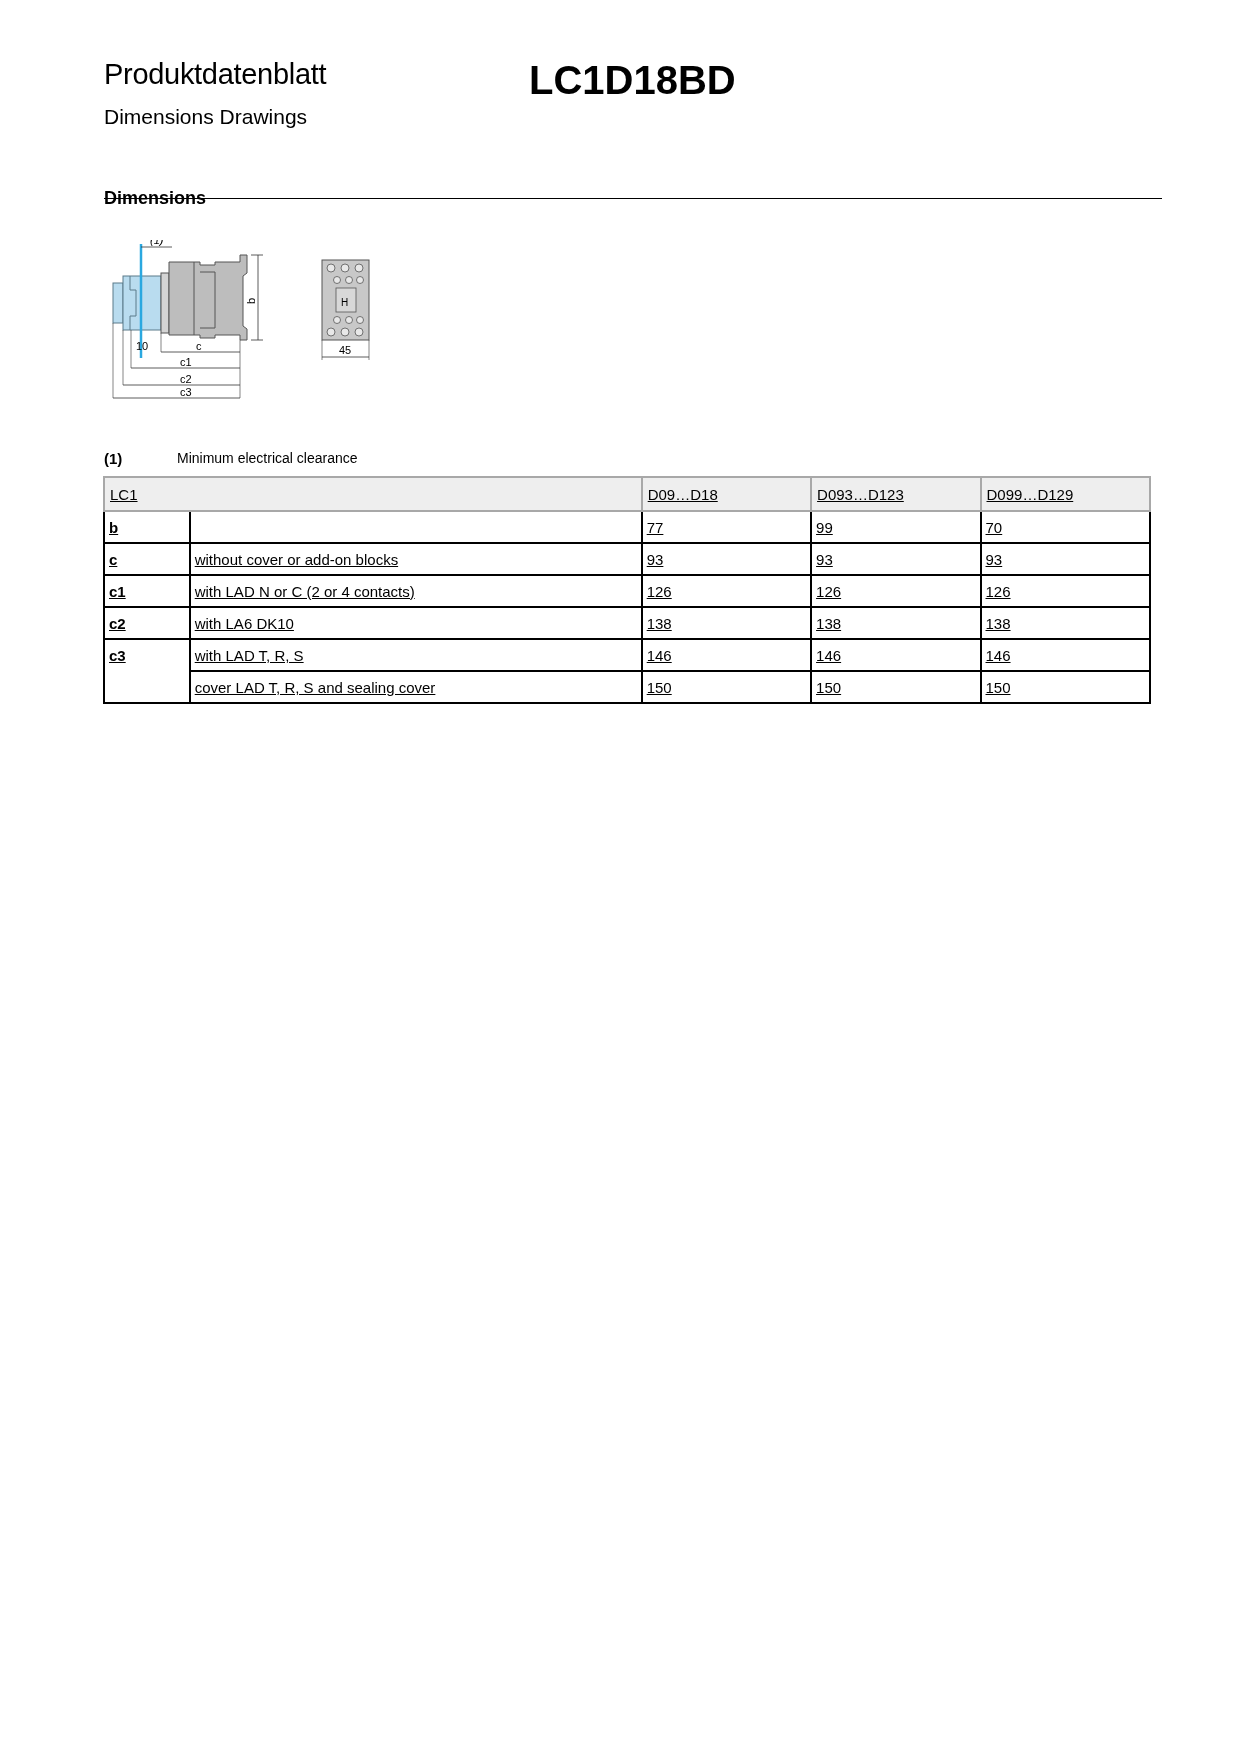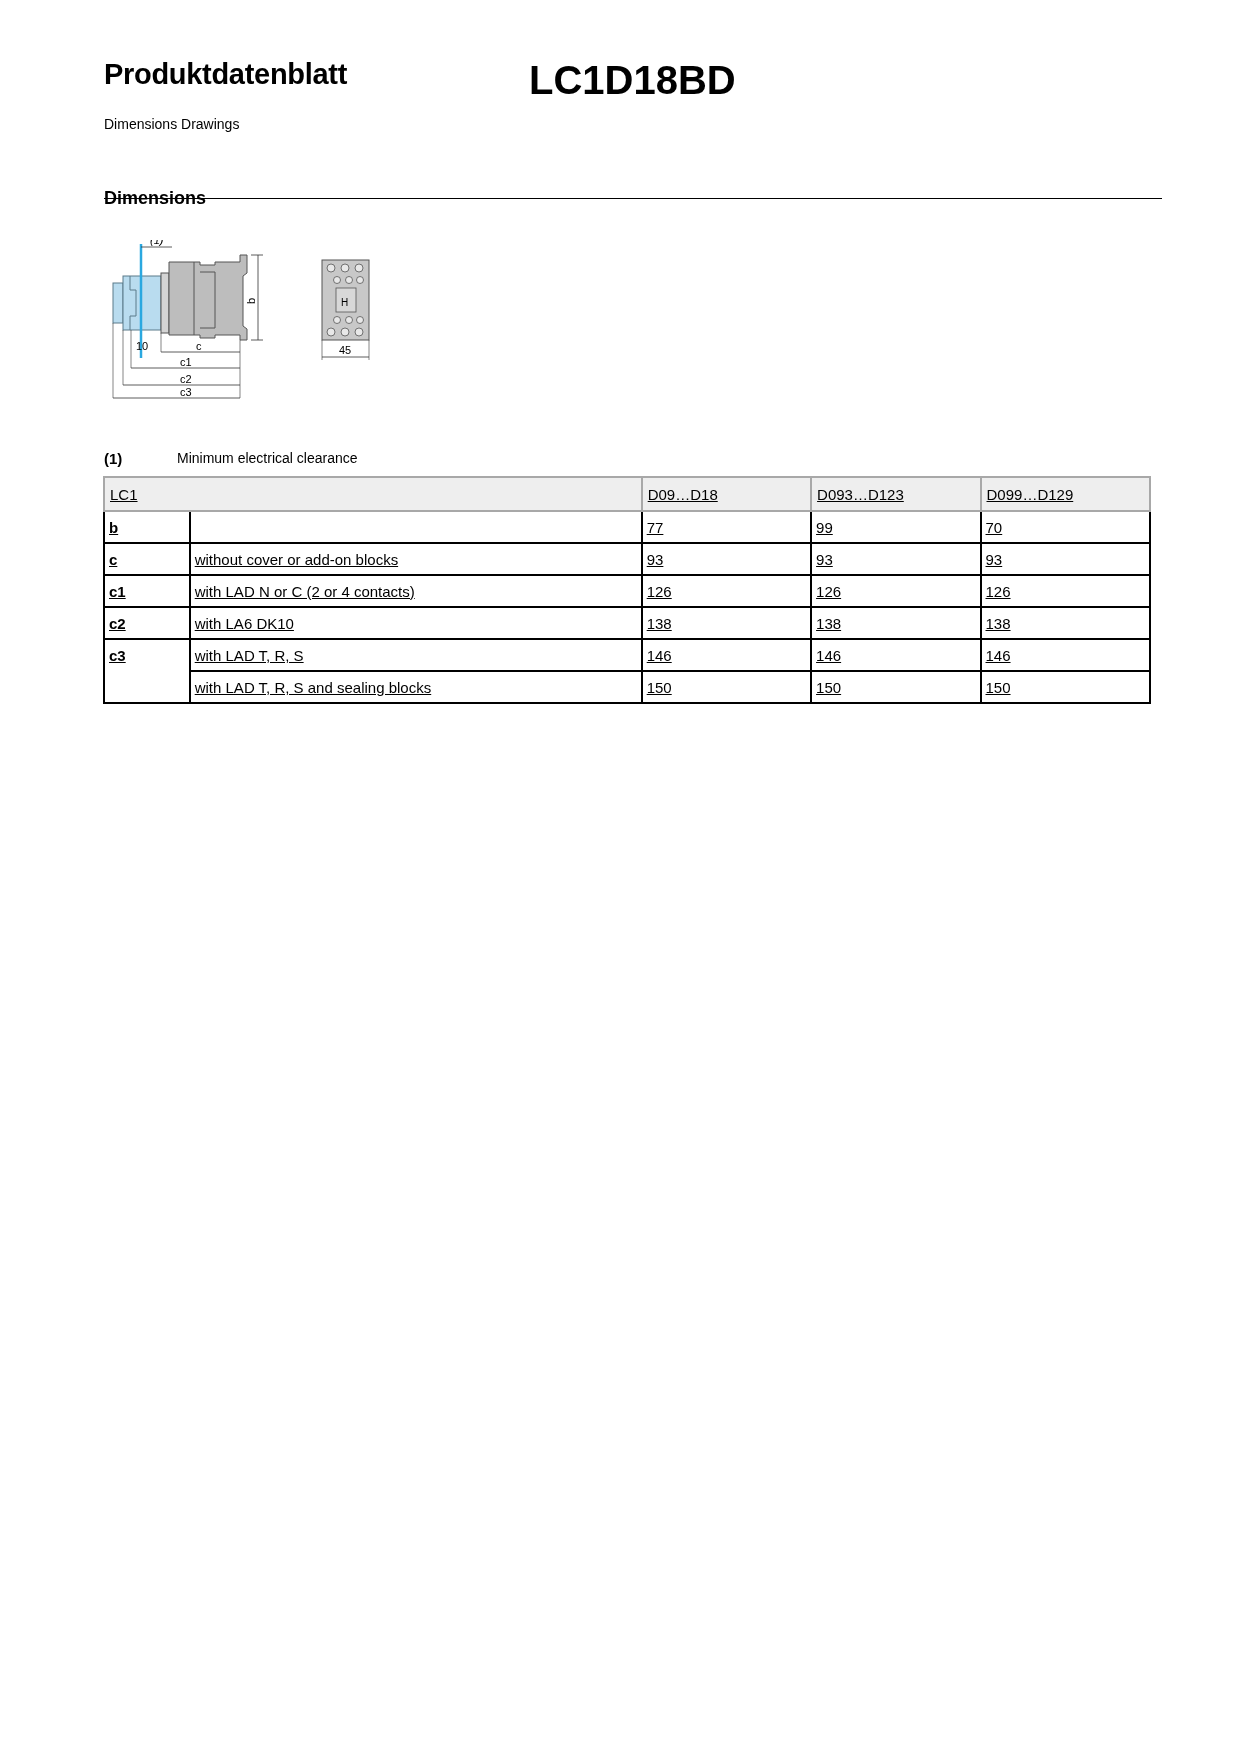--- a/index.html
+++ b/index.html
@@ -1,20 +1,20 @@
 <!DOCTYPE html>
 <html><head>
 <meta charset="utf-8">
 <style>
   html, body { margin: 0; padding: 0; background: #ffffff; }
   body { width: 1241px; height: 1755px; position: relative; overflow: hidden;
          font-family: "Liberation Sans", sans-serif; color: #000; }
-  .title { position: absolute; left: 104px; top: 58px; font-size: 29px; font-weight: bold; letter-spacing: -0.3px; }
+  .title { position: absolute; left: 104px; top: 58px; font-size: 29px; font-weight: normal; letter-spacing: -0.3px; }
   .product { position: absolute; left: 529px; top: 58px; font-size: 40px; font-weight: bold; }
-  .subtitle { position: absolute; left: 104px; top: 116px; font-size: 14px; }
+  .subtitle { position: absolute; left: 104px; top: 105px; font-size: 21px; }
   .section { position: absolute; left: 104px; top: 188px; font-size: 18px; font-weight: bold; }
   .rule { position: absolute; left: 104px; top: 198px; width: 1058px; height: 0; border-top: 1.5px solid #000; }
   .drawing { position: absolute; left: 100px; top: 240px; width: 300px; height: 200px; }
   .footnote { position: absolute; left: 104px; top: 450px; font-size: 14px; display: flex; }
   .footnote .num { font-weight: bold; width: 73px; font-size: 15px; }
   table.dim { position: absolute; left: 103px; top: 476px; width: 1048px; border-collapse: collapse;
               font-size: 15px; text-decoration: underline; }
   table.dim th { background: #eeeeee; border: 2px solid #a8a8a8; font-weight: normal; text-align: left;
                  height: 32px; padding: 0 5px; }
   table.dim td { border: 2px solid #000; height: 30px; padding: 0 4px; vertical-align: middle; }
@@ -140,19 +140,19 @@
     </tr>
     <tr>
       <td class="key noborder-b">c3</td>
       <td class="desc">with LAD T, R, S</td>
       <td class="val">146</td>
       <td class="val">146</td>
       <td class="val">146</td>
     </tr>
     <tr>
       <td class="key noborder-t"></td>
-      <td class="desc">with LAD T, R, S and sealing blocks</td>
+      <td class="desc">cover LAD T, R, S and sealing cover</td>
       <td class="val">150</td>
       <td class="val">150</td>
       <td class="val">150</td>
     </tr>
   </tbody>
 </table>
 
 </body></html>

